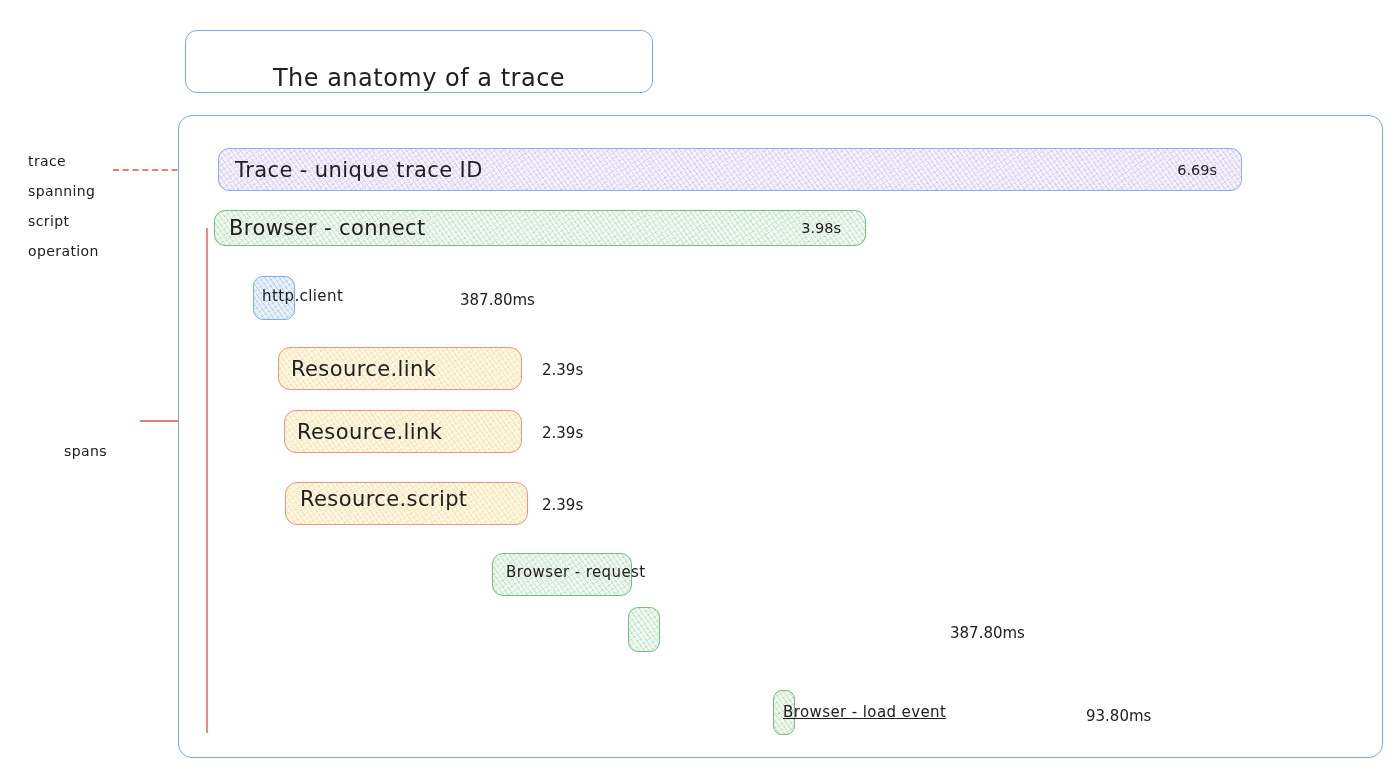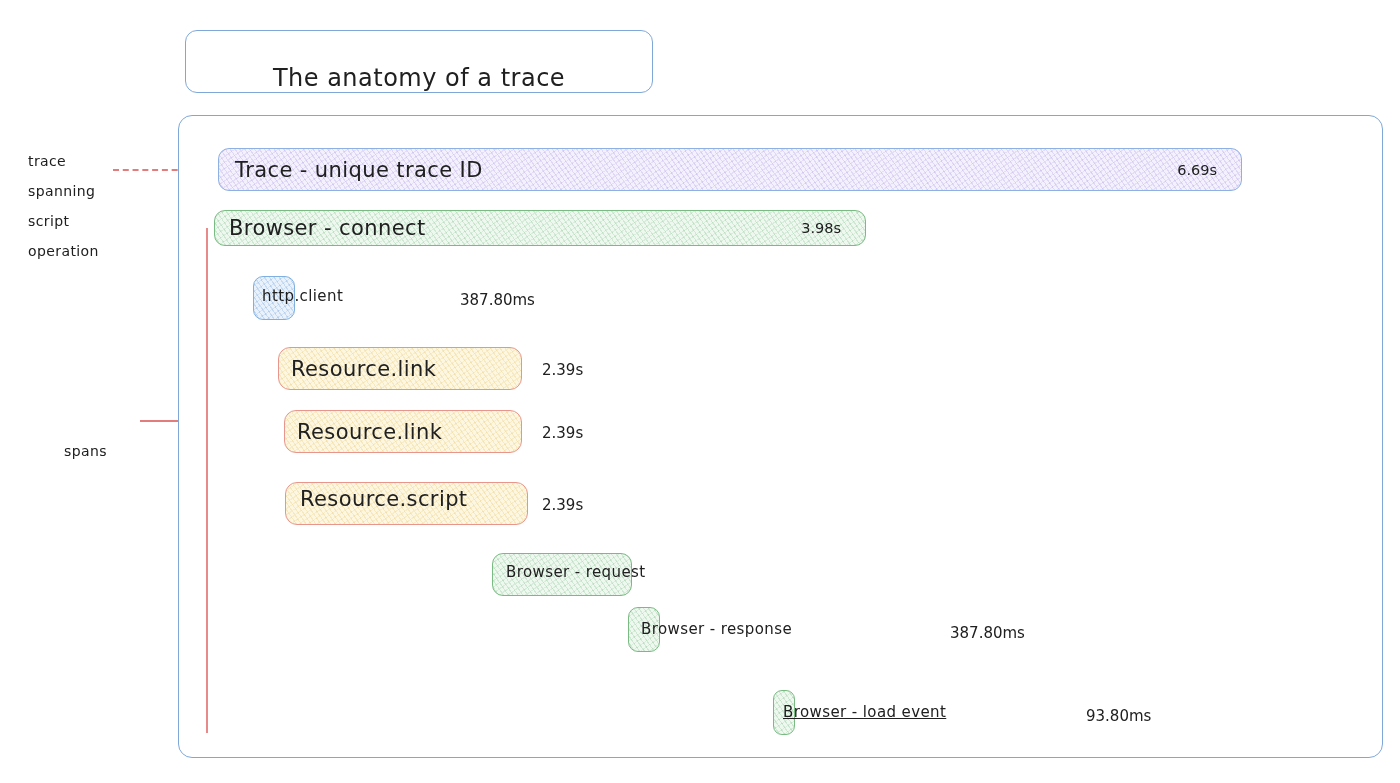--- a/index.html
+++ b/index.html
@@ -123,20 +123,19 @@
 
   <div class="bar v-yellow" style="left:285px; top:482px; width:243px; height:43px; padding:0 0 10px 14px; border-radius:12px;">
     <span class="bar-label">Resource.script</span>
   </div>
   <div class="duration-out" style="left:542px; top:496px;">2.39s</div>
 
   <div class="bar v-green" style="left:492px; top:553px; width:140px; height:43px; border-radius:11px;"></div>
   <div class="overlay-label" style="left:506px; top:563px;">Browser - request</div>
 
   <div class="bar v-green" style="left:628px; top:607px; width:32px; height:45px; border-radius:10px;"></div>
-  <div class="overlay-label" style="left:641px; top:620px;">Browser - response</div>
   <div class="duration-out" style="left:950px; top:624px;">387.80ms</div>
 
   <div class="bar v-green" style="left:773px; top:690px; width:22px; height:45px; border-radius:9px;"></div>
   <div class="overlay-label" style="left:783px; top:703px;text-decoration:underline;">Browser - load event</div>
   <div class="duration-out" style="left:1086px; top:707px;">93.80ms</div>
 
 </div>
 
 </body></html>

